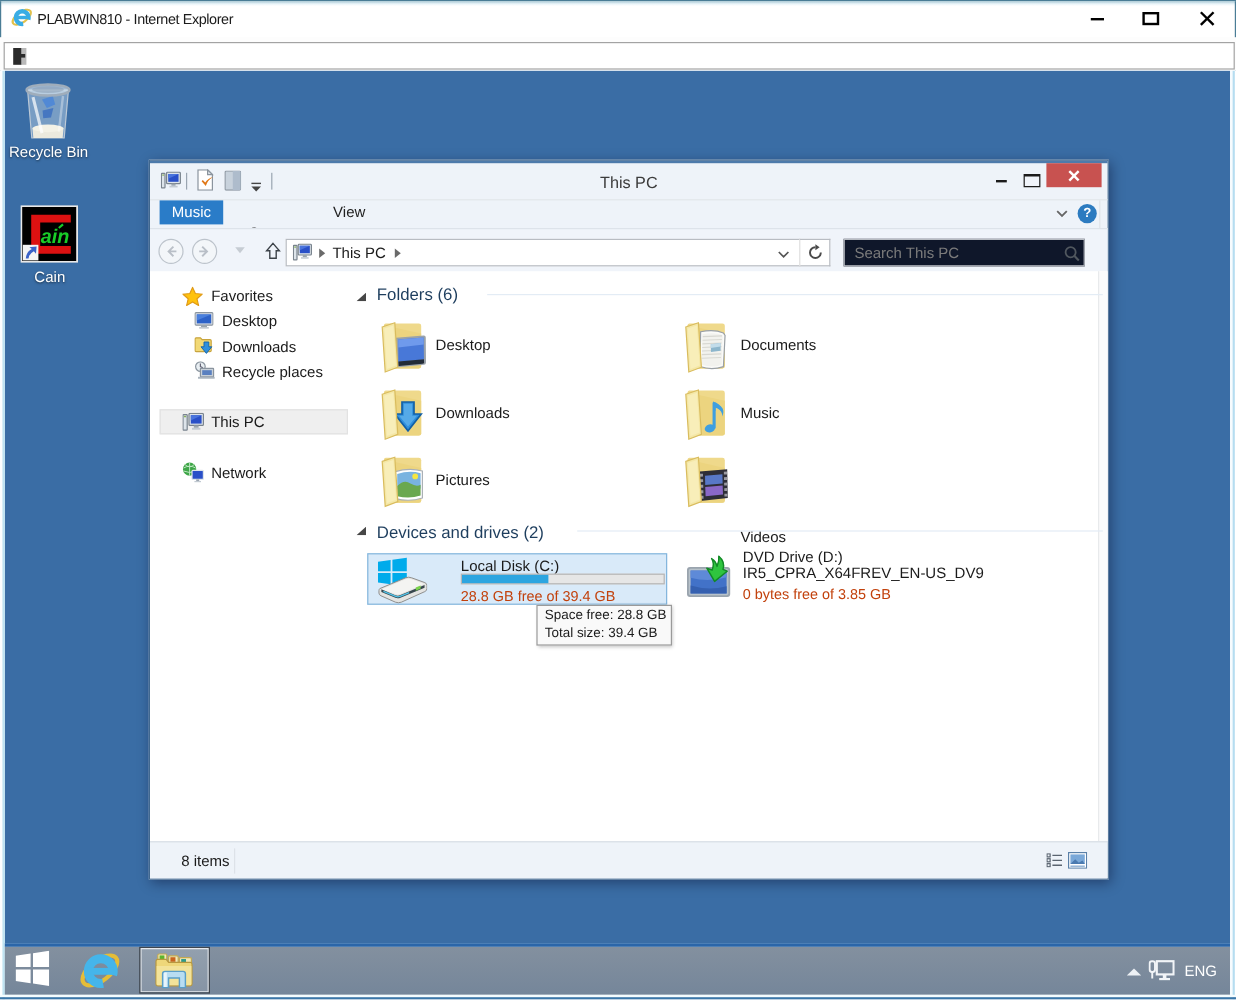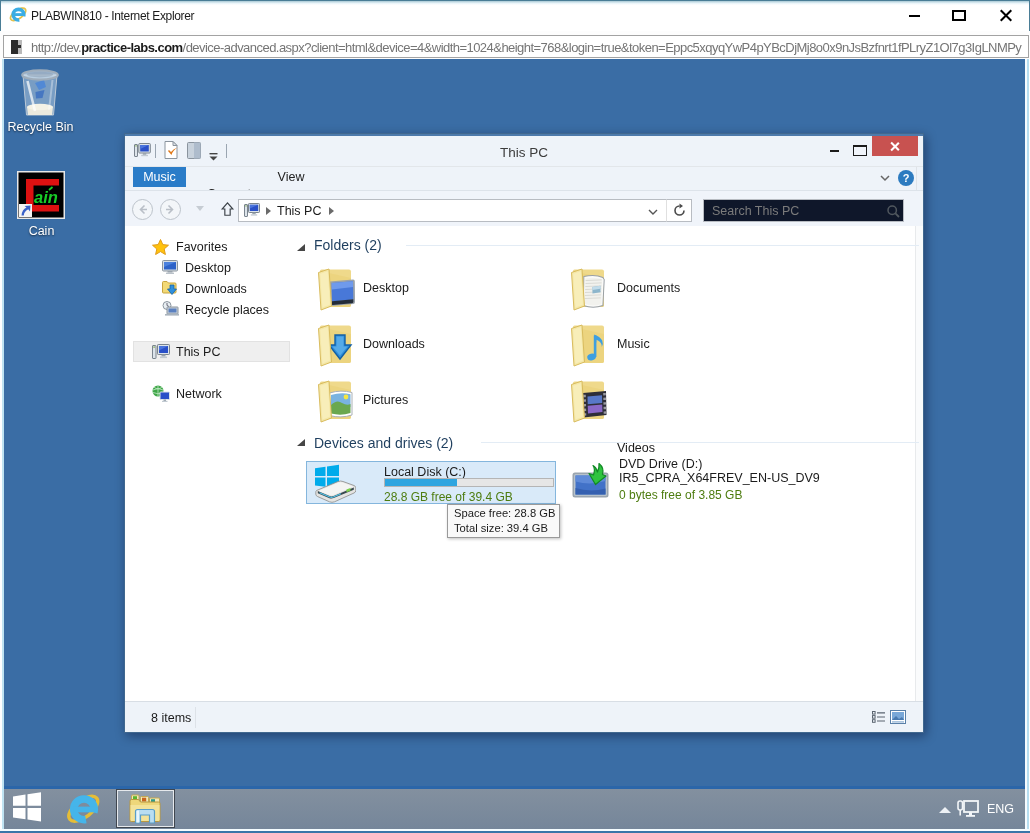--- a/index.html
+++ b/index.html
@@ -75,21 +75,21 @@
 #statusbar { left:0; top:567px; width:798px; height:31px; background:#eef3f9; border-top:1px solid #d8dee5; font-size:12.5px; color:#1b1b1b; }
 
 
 .navtext { position:absolute; font-size:12.5px; color:#1b1b1b; }
 #nav-thispc-hl { left:8px; top:115px; width:157px; height:21px; background:#efefef; border:1px solid #e2e2e2; }
 
 
 .group-h { position:absolute; font-size:14px; color:#1e3e5e; }
 .group-rule { position:absolute; height:1px; background:#e3ecf5; }
 .itemlabel { position:absolute; font-size:12.5px; color:#1b1b1b; }
-.itemgrey { position:absolute; font-size:12px; color:#4d7c0f; }
+.itemgrey { position:absolute; font-size:12px; color:#c2410c; }
 
 
 #disk-tile { left:181px; top:235px; width:250px; height:43px; background:#d9eaf9; border:1px solid #84b6dd; }
 #disk-bar { left:77px; top:16px; width:170px; height:9px; background:#e6e6e6; border:1px solid #b5b5b5; }
 #disk-fill { left:0px; top:0px; width:72px; height:7px; background:#2da5e0; }
 #tooltip { left:322px; top:278px; width:113px; height:34px; background:#f9f9f9; border:1px solid #9a9a9a; font-size:11.2px; color:#1b1b1b; box-shadow:1px 1px 3px rgba(0,0,0,.25); }
 </style>
 </head>
 <body>
 
@@ -109,21 +109,20 @@
 <div class="abs" style="left:0;top:1px;width:1px;height:58px;background:#4a7d96;"></div>
 <div class="abs" style="left:1029px;top:1px;width:1px;height:58px;background:#4a7d96;"></div>
 
 <div class="abs" id="urlbar">
   <div class="abs" id="urlfield">
     <svg class="abs" style="left:5px;top:3px;" width="16" height="16" viewBox="0 0 16 16">
         <rect x="2" y="1" width="7" height="14" fill="#2b2b2b"></rect>
         <rect x="9" y="1" width="4" height="14" fill="#b9b9b9"></rect>
         <rect x="4" y="6" width="8" height="3" fill="#2b2b2b"></rect>
       </svg>
-    <div class="abs" id="urltext">http://dev.<b>practice-labs.com</b>/device-advanced.aspx?client=html&amp;device=4&amp;width=1024&amp;height=768&amp;login=true&amp;token=Eppc5xqyqYwP4pYBcDjMj8o0x9nJsBzfnrt1fPLryZ1Ol7g3IgLNMPy</div>
   </div>
 </div>
 
 <div class="abs" id="desk"></div>
 <div class="abs bl1"></div>
 <div class="abs bl2"></div>
 <div class="abs br2"></div>
 <div class="abs br1"></div>
 
 <div class="abs" id="recyclebin" style="left:15px;top:66px;width:50px;height:53px;">
@@ -284,21 +283,21 @@
           <path d="M1 5 Q6 2 11 5 M1 7.5 Q6 10 11 7.5 M6 0.5 V11.5 M2 2 Q6 6 10 2" stroke="#bfe8c4" stroke-width="0.8" fill="none"></path>
           <rect x="8" y="7" width="9.5" height="7.5" rx="0.8" fill="#2a50c8" stroke="#dde4ea" stroke-width="1"></rect>
           <rect x="11.5" y="14.5" width="2.5" height="1.5" fill="#9aa4ae"></rect>
           <rect x="10" y="15.8" width="5.5" height="1.2" fill="#c2cad2"></rect>
         </svg></div>
     <div class="navtext" style="left:51px;top:161px;">Network</div>
 
     <svg class="abs" style="left:172px;top:18px;" width="8" height="7" viewBox="0 0 8 7">
         <polygon points="8,0 8,7 0,7" fill="#464646"></polygon>
       </svg>
-    <div class="group-h" style="left:189px;top:11px;">Folders (2)</div>
+    <div class="group-h" style="left:189px;top:11px;">Folders (6)</div>
     <div class="group-rule" style="left:281px;top:19px;width:513px;"></div>
 
     <div class="abs fold" id="f-desktop" style="left:188px;top:39px;"><svg width="50" height="48" viewBox="0 0 50 48">
           <path d="M7 6 Q7 4.5 8.5 4.5 H36 Q38 4.5 38 6.5 V40 Q38 42 36 42 H10 Z" fill="#efd98b"></path>
 <path d="M7 6 L38 13 V40 Q38 42 36 42 H10 Z" fill="#ecd47f"></path>
           <path d="M17 16.5 L40 14.5 Q41.8 14.4 41.8 16.2 L42 37 Q42 38.8 40.2 39 L18.5 41 Q17 41.2 17 39.5 Z" fill="#9aa2aa"></path>
 <path d="M18.8 18 L40 16.2 L40.3 34.5 L19 36.5 Z" fill="#4878d8"></path>
 <path d="M18.8 18 L40 16.2 L40.1 22 L18.9 24.5 Z" fill="#6f9aec"></path>
 <path d="M19 36.3 L40.3 34.3 L40.4 36.8 Q40.4 38 39 38.2 L19.5 40 Q19 40 19 39.3 Z" fill="#232c38"></path>
           <path d="M5.5 7.5 L16 4 L18.5 41 L8 45 Z" fill="#f4e7a6" stroke="#d9bc5e" stroke-width="1"></path>

